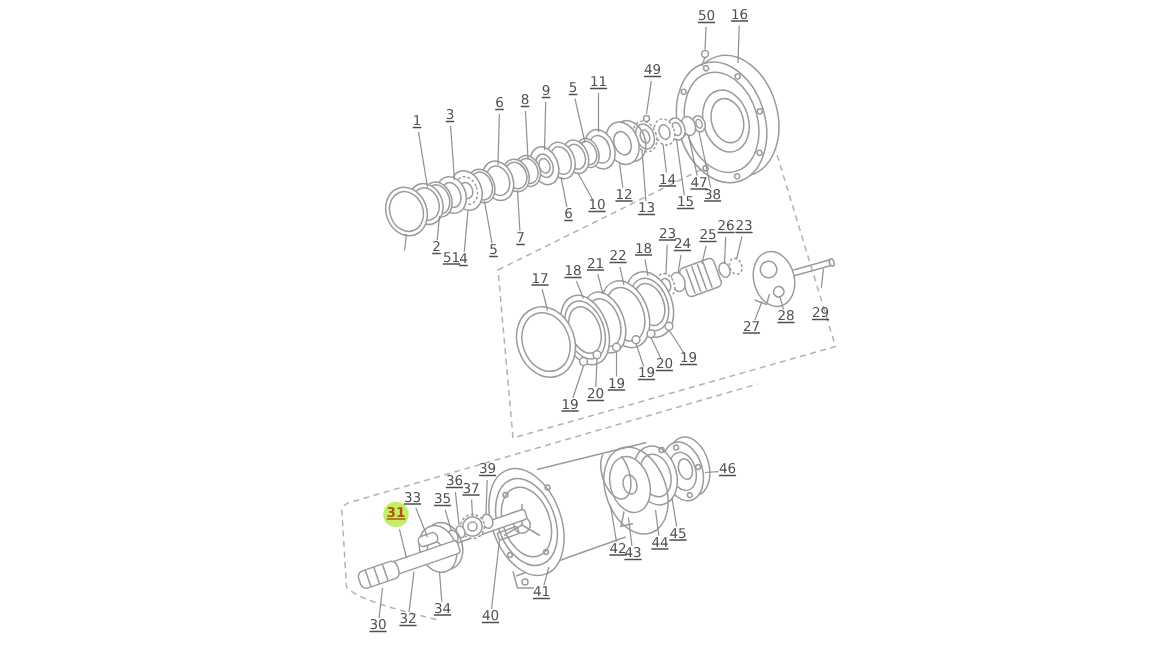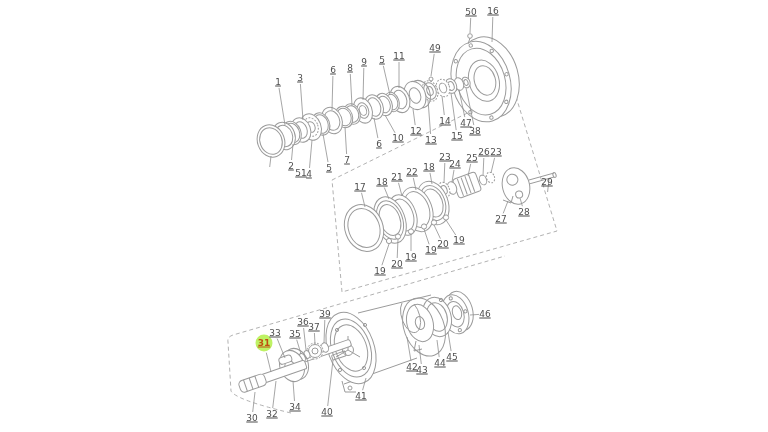--- a/index.html
+++ b/index.html
@@ -384,21 +384,21 @@
       <span class="callout" style="left: 397px; top: 177px;">21</span>
       <span class="callout" style="left: 412px; top: 172px; text-align: right;">22</span>
       <span class="callout" style="left: 429px; top: 167px;">18</span>
       <span class="callout" style="left: 445px; top: 157px;">23</span>
       <span class="callout" style="left: 455px; top: 164px;">24</span>
       <span class="callout" style="left: 472px; top: 158px;">25</span>
       <span class="callout" style="left: 484px; top: 152px;">26</span>
       <span class="callout" style="left: 496px; top: 152px;">23</span>
       <span class="callout" style="left: 501px; top: 219px;">27</span>
       <span class="callout" style="left: 524px; top: 212px;">28</span>
-      <span class="callout" style="left: 547px; top: 182px;">29</span>
+      <span class="callout" style="left: 547px; top: 210px;">29</span>
       <span class="callout" style="left: 380px; top: 271px;">19</span>
       <span class="callout" style="left: 397px; top: 264px;">20</span>
       <span class="callout" style="left: 411px; top: 257px;">19</span>
       <span class="callout" style="left: 431px; top: 250px;">19</span>
       <span class="callout" style="left: 443px; top: 244px;">20</span>
       <span class="callout" style="left: 459px; top: 240px;">19</span>
       <span class="callout hl" style="left: 264px; top: 343px; background: #bef264; color: rgb(191, 79, 16);">31</span>
       <span class="callout" style="left: 275px; top: 333px;">33</span>
       <span class="callout" style="left: 295px; top: 334px;">35</span>
       <span class="callout" style="left: 303px; top: 322px;">36</span>

